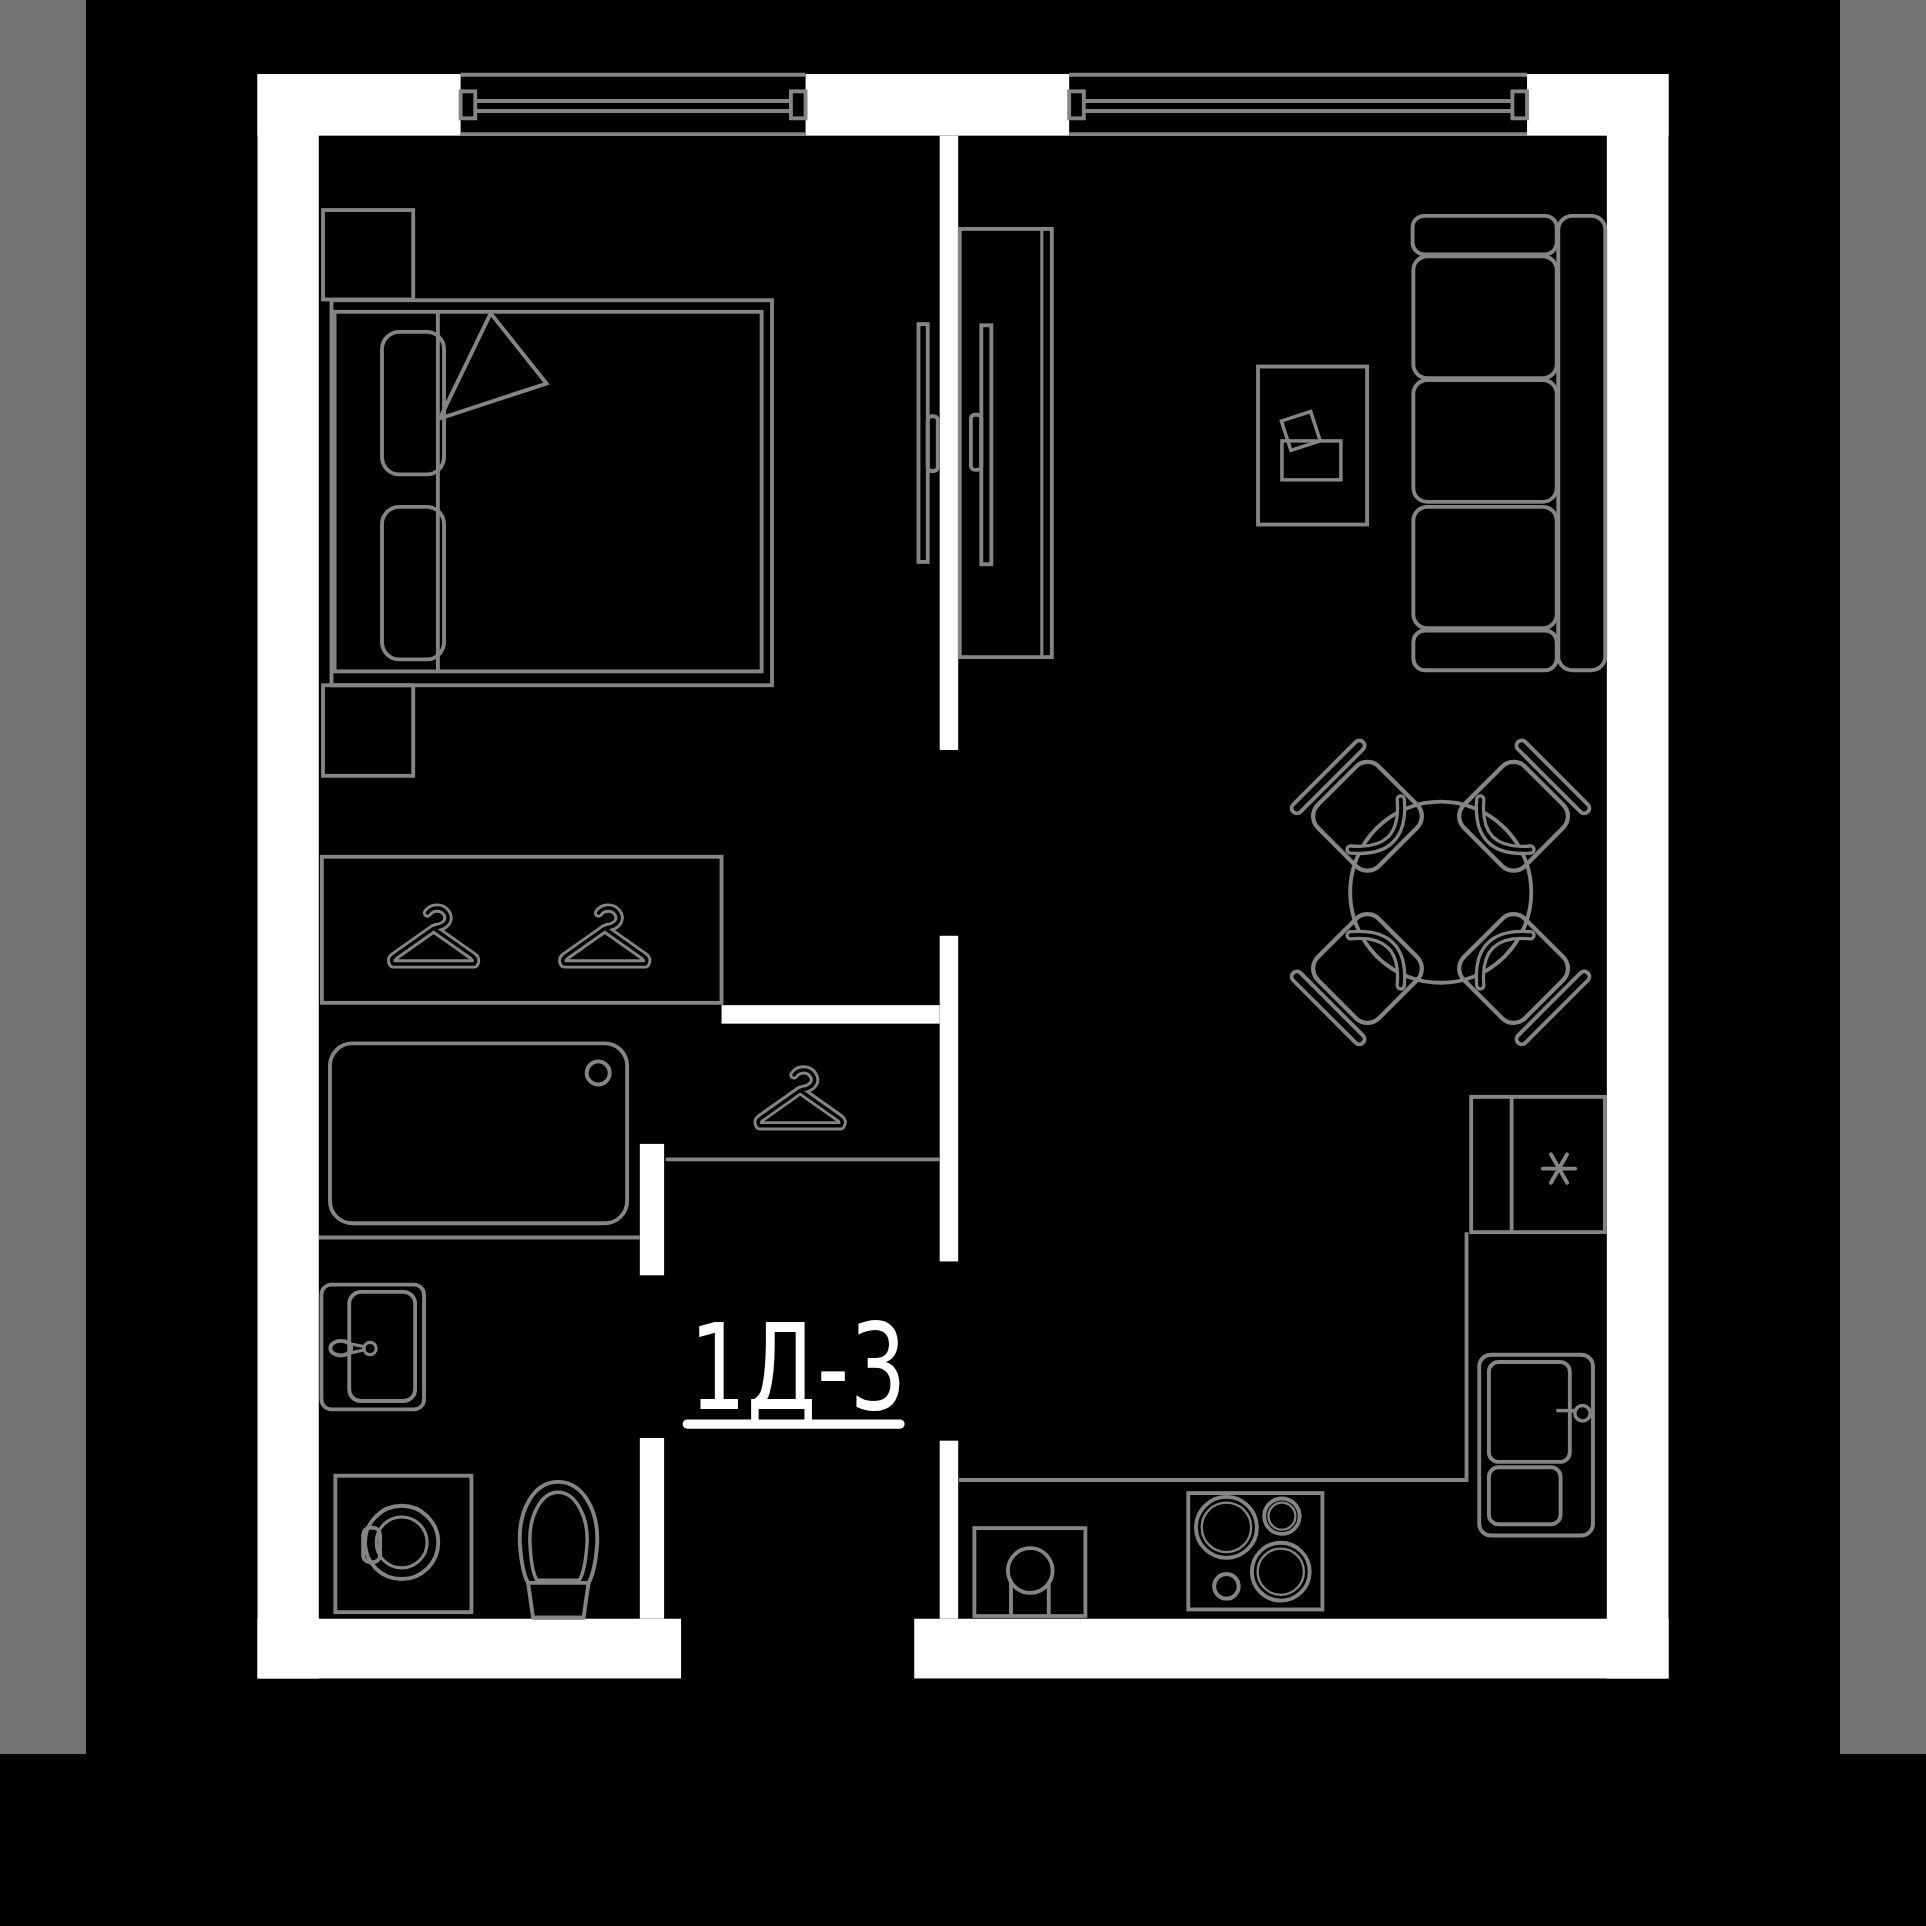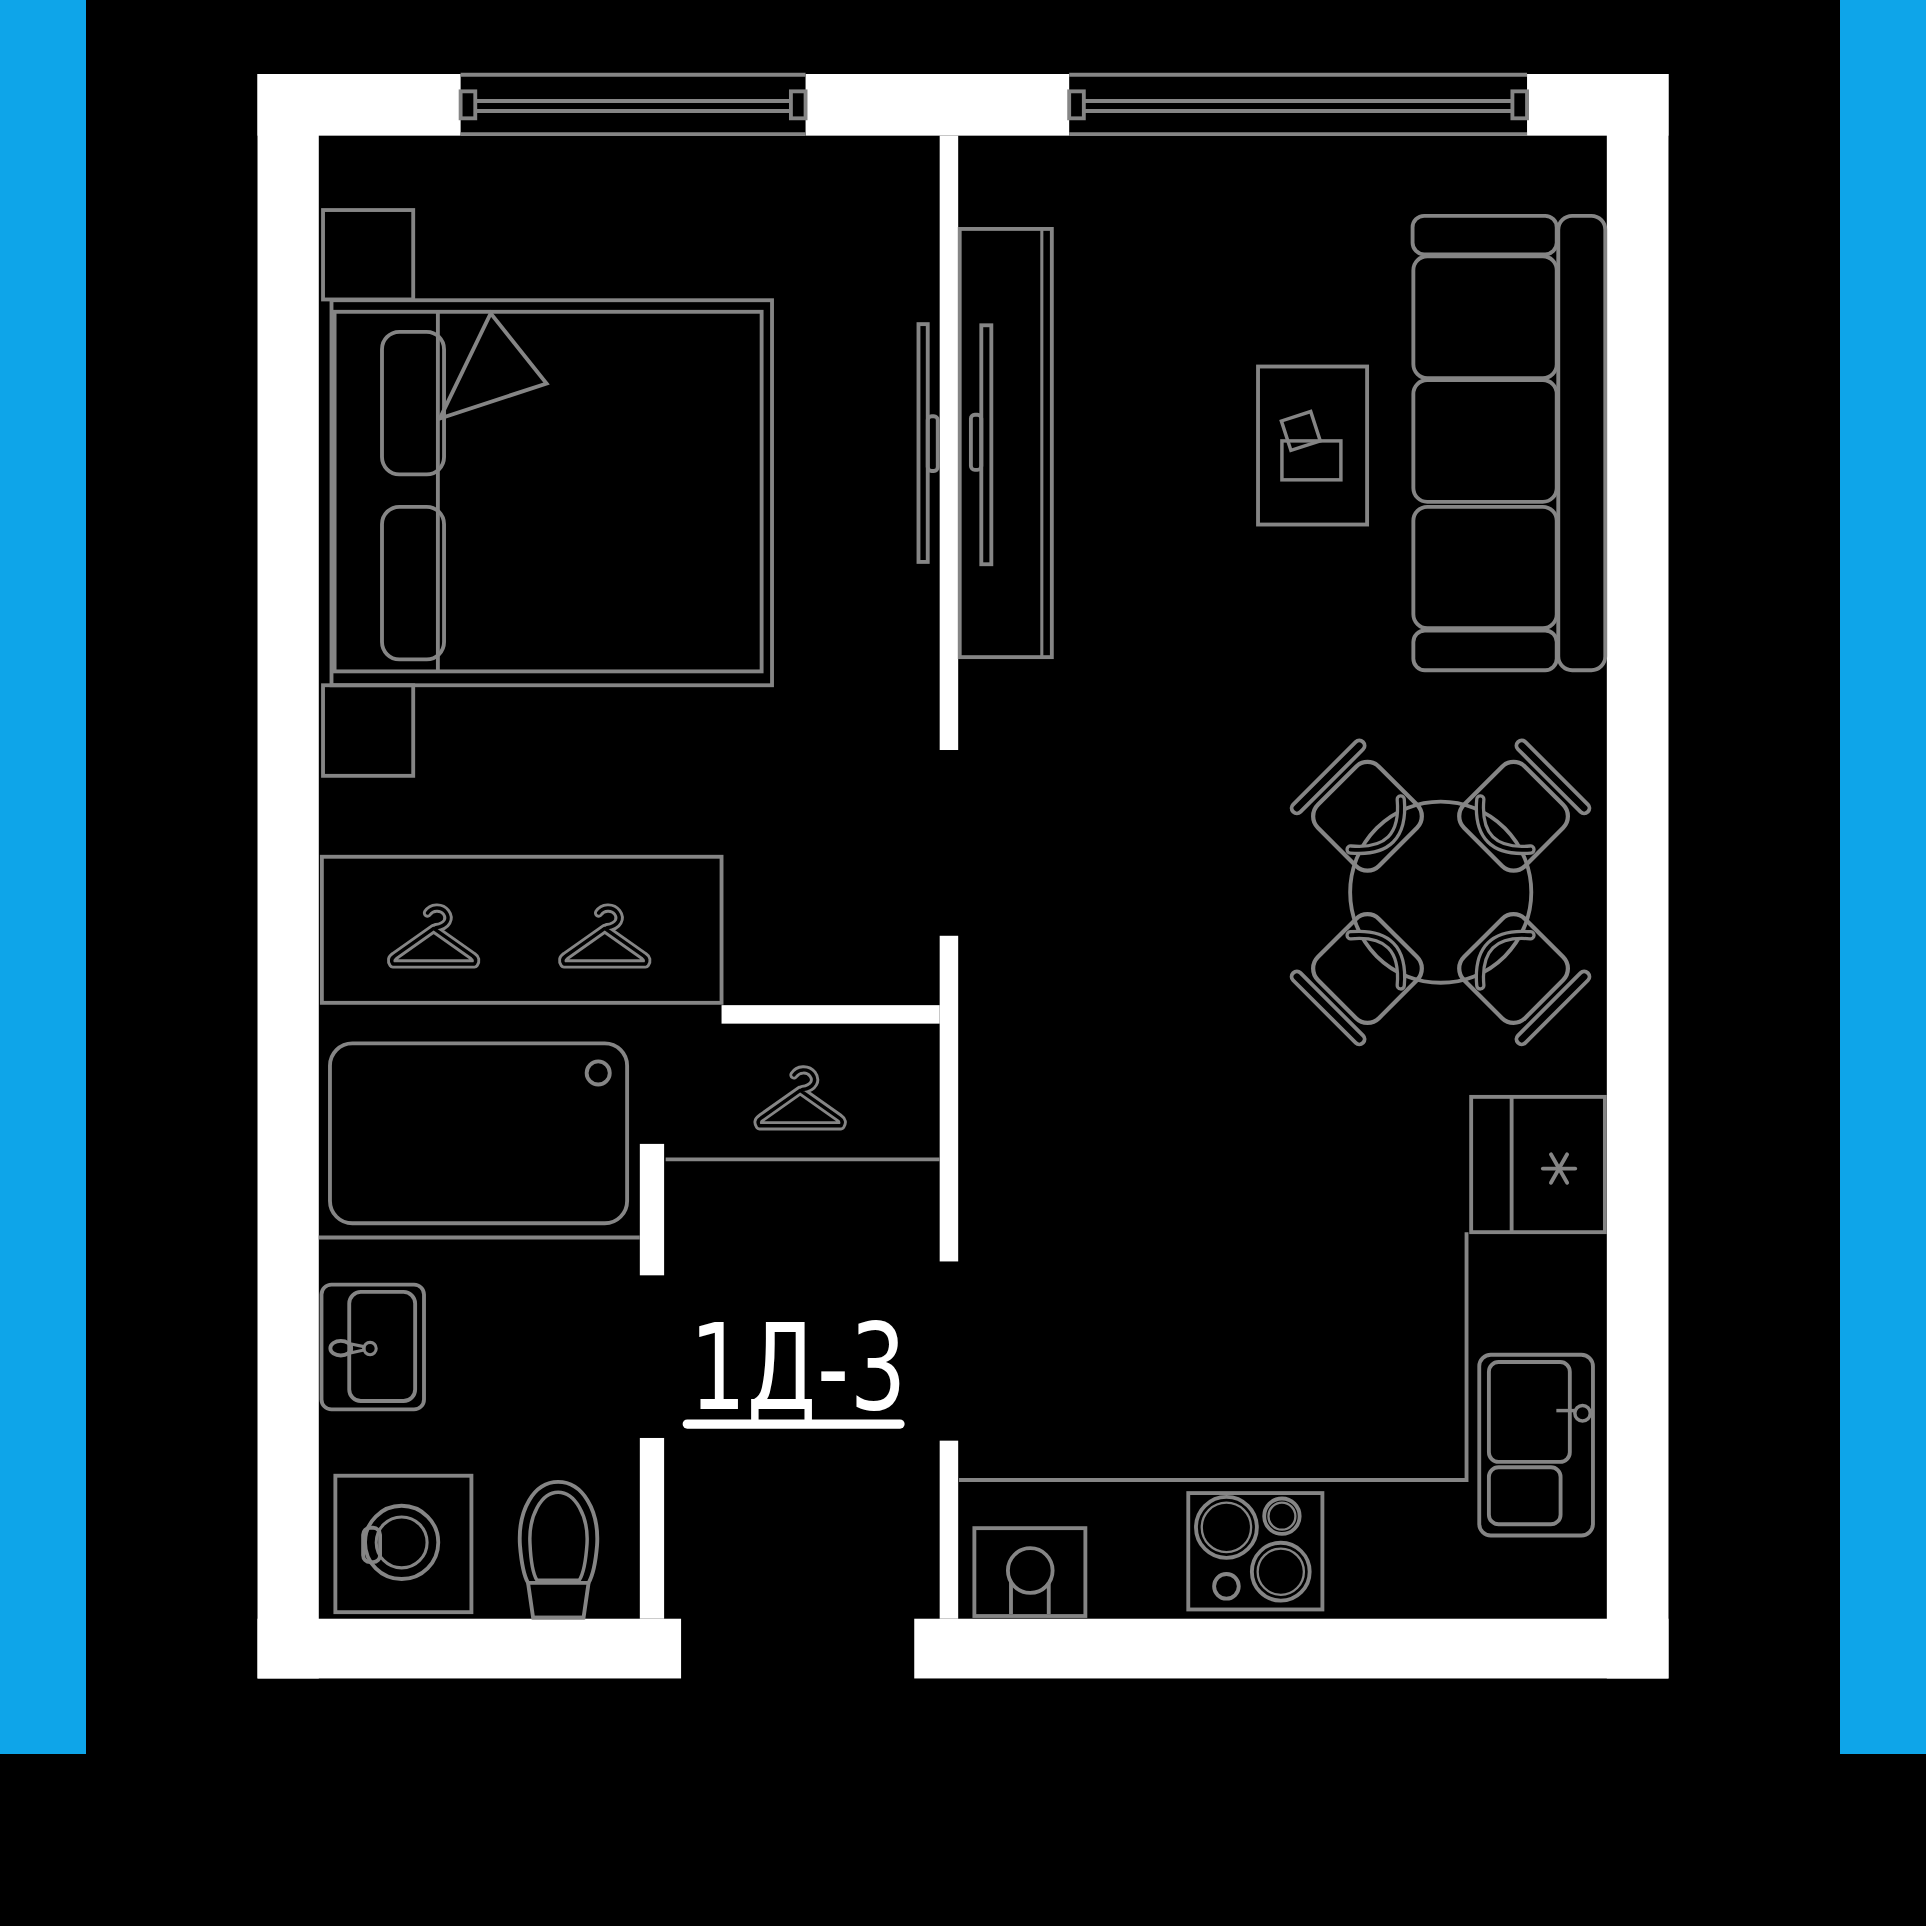--- a/index.html
+++ b/index.html
@@ -1,16 +1,16 @@
 <!DOCTYPE html>
 <html style="font-size:6.8px"><head>
 <meta charset="utf-8">
 <style>
   html,body{margin:0;padding:0;background:#000;}
-  .plan-wrap{position:relative;width:1926px;height:1754px;background:#0ea5e9;overflow:hidden;}
+  .plan-wrap{position:relative;width:1926px;height:1754px;background:#737373;overflow:hidden;}
   svg{display:block;width:100%;height:100%;}
   text{font-family:"DejaVu Sans","Liberation Sans",sans-serif;font-weight:500;letter-spacing:2px;}
 </style>
 </head>
 <body>
 
 <div class="plan-wrap">
 <svg viewBox="0 0 4551 4551" xmlns="http://www.w3.org/2000/svg">
 
   <rect x="0" y="0" width="4551" height="4551" fill="#000000"></rect>

